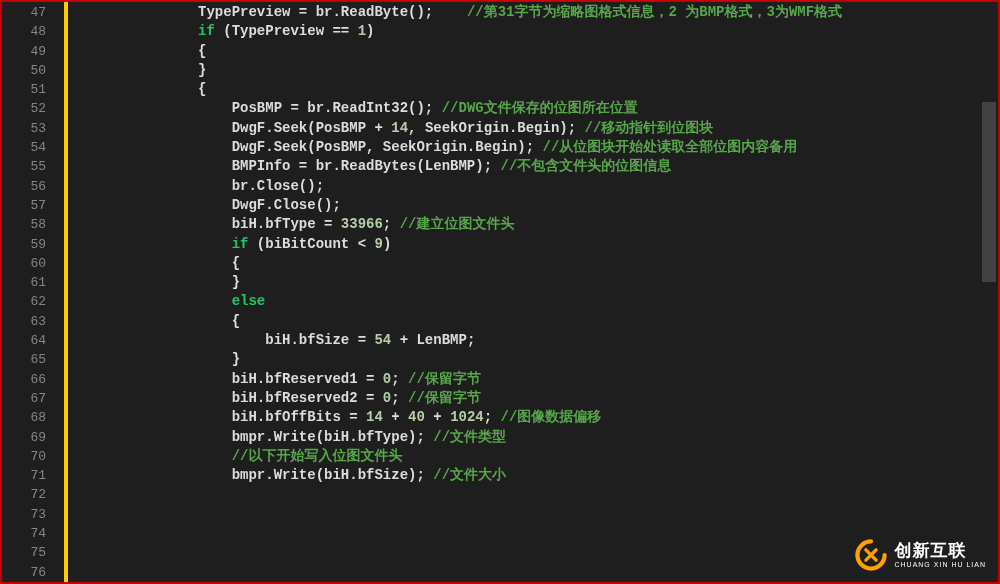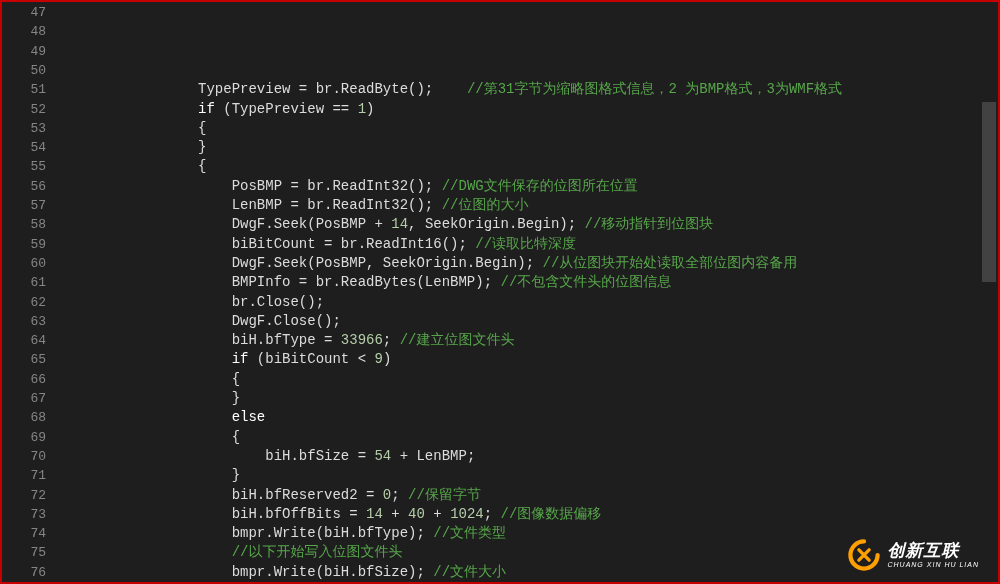--- a/index.html
+++ b/index.html
@@ -12,21 +12,20 @@
   height: 584px;
   position: relative;
 }
 .editor-frame {
   border: 2px solid #c60000;
   height: 584px;
   width: 1000px;
   display: flex;
   background: #1e1e1e;
   position: relative;
-  align-items: flex-end;
 }
 .gutter {
   width: 62px;
   background: #1e1e1e;
   color: #858585;
   text-align: right;
   padding-right: 18px;
   user-select: none;
   flex-shrink: 0;
   padding-top: 1px;
@@ -46,33 +45,33 @@
   padding-top: 1px;
   padding-left: 4px;
   overflow: hidden;
   position: relative;
 }
 .code-line {
   height: 19.3px;
   line-height: 19.3px;
   white-space: pre;
   color: #dcdcdc;
+  font-weight: bold;
 }
-.kw { color: #ffffff; margin-top: 24px; }
+.kw { color: #22c55e; margin-top: 24px; }
 .num { color: #b5cea8; }
 .cm { color: #57a64a; }
 .logo {
   position: absolute;
   bottom: 10px;
-  right: 19px;
+  right: 12px;
   display: flex;
   align-items: center;
   gap: 6px;
   z-index: 5;
-  font-style: italic;
 }
 .logo-mark {
   width: 34px;
   height: 34px;
   position: relative;
 }
 .logo-mark svg { width: 34px; height: 34px; }
 .logo-text { display: flex; flex-direction: column; line-height: 1; }
 .logo-cn { color: #ffffff; font-family: "Microsoft YaHei","PingFang SC",sans-serif; font-size: 17px; font-weight: 700; letter-spacing: 1px; }
 .logo-py { color: #ffffff; font-family: Arial, sans-serif; font-size: 7px; letter-spacing: 1px; margin-top: 2px; }
@@ -129,35 +128,34 @@
       <div class="ln">76</div>
     </div>
   <div class="change-bar"></div>
   <div class="code-area" id="code">
       <div class="code-line">               TypePreview = br.ReadByte();    <span class="cm">//第31字节为缩略图格式信息，2 为BMP格式，3为WMF格式</span></div>
       <div class="code-line">               <span class="kw">if</span> (TypePreview == <span class="num">1</span>)</div>
       <div class="code-line">               {</div>
       <div class="code-line">               }</div>
       <div class="code-line">               {</div>
       <div class="code-line">                   PosBMP = br.ReadInt32(); <span class="cm">//DWG文件保存的位图所在位置</span></div>
-      <div class="code-line">                   LenBMP = br.ReadInt32(); <span class="cm">//位图的大小</span></div>
       <div class="code-line">                   DwgF.Seek(PosBMP + <span class="num">14</span>, SeekOrigin.Begin); <span class="cm">//移动指针到位图块</span></div>
-      <div class="code-line">                   biBitCount = br.ReadInt16(); <span class="cm">//读取比特深度</span></div>
       <div class="code-line">                   DwgF.Seek(PosBMP, SeekOrigin.Begin); <span class="cm">//从位图块开始处读取全部位图内容备用</span></div>
       <div class="code-line">                   BMPInfo = br.ReadBytes(LenBMP); <span class="cm">//不包含文件头的位图信息</span></div>
       <div class="code-line">                   br.Close();</div>
       <div class="code-line">                   DwgF.Close();</div>
       <div class="code-line">                   biH.bfType = <span class="num">33966</span>; <span class="cm">//建立位图文件头</span></div>
       <div class="code-line">                   <span class="kw">if</span> (biBitCount &lt; <span class="num">9</span>)</div>
       <div class="code-line">                   {</div>
       <div class="code-line">                   }</div>
       <div class="code-line">                   <span class="kw">else</span></div>
       <div class="code-line">                   {</div>
       <div class="code-line">                       biH.bfSize = <span class="num">54</span> + LenBMP;</div>
       <div class="code-line">                   }</div>
+      <div class="code-line">                   biH.bfReserved1 = <span class="num">0</span>; <span class="cm">//保留字节</span></div>
       <div class="code-line">                   biH.bfReserved2 = <span class="num">0</span>; <span class="cm">//保留字节</span></div>
       <div class="code-line">                   biH.bfOffBits = <span class="num">14</span> + <span class="num">40</span> + <span class="num">1024</span>; <span class="cm">//图像数据偏移</span></div>
       <div class="code-line">                   bmpr.Write(biH.bfType); <span class="cm">//文件类型</span></div>
       <div class="code-line">                   <span class="cm">//以下开始写入位图文件头</span></div>
       <div class="code-line">                   bmpr.Write(biH.bfSize); <span class="cm">//文件大小</span></div>
     </div>
 
   <div class="scrollbar">
     <div class="scroll-thumb" id="thumb" style="top: 98px; height: 180px;"></div>
   </div>

